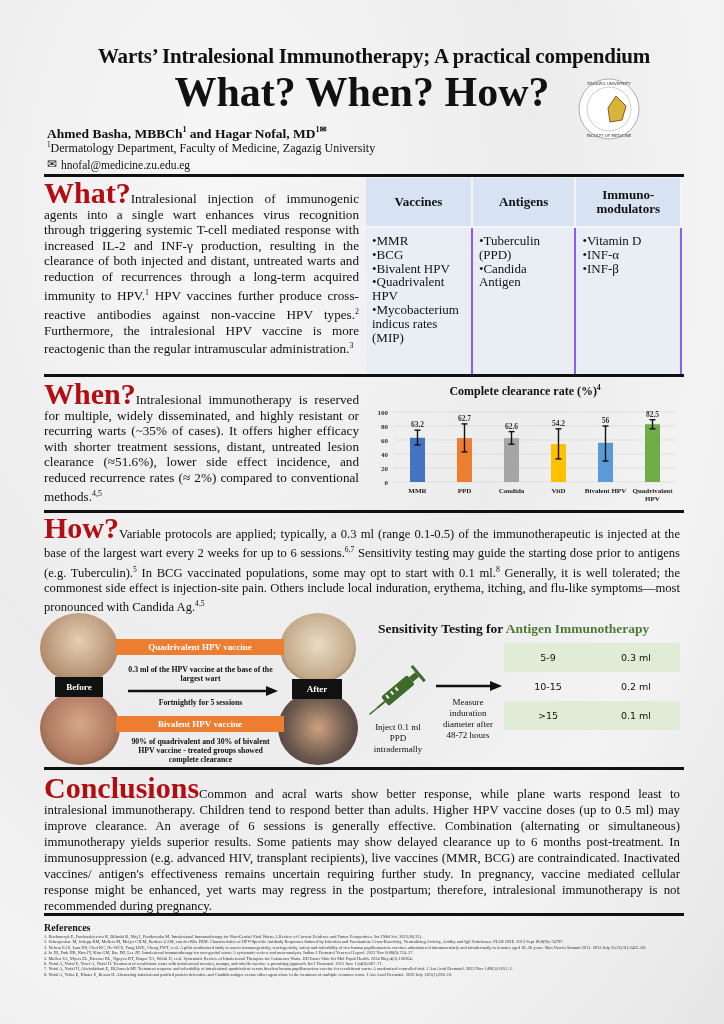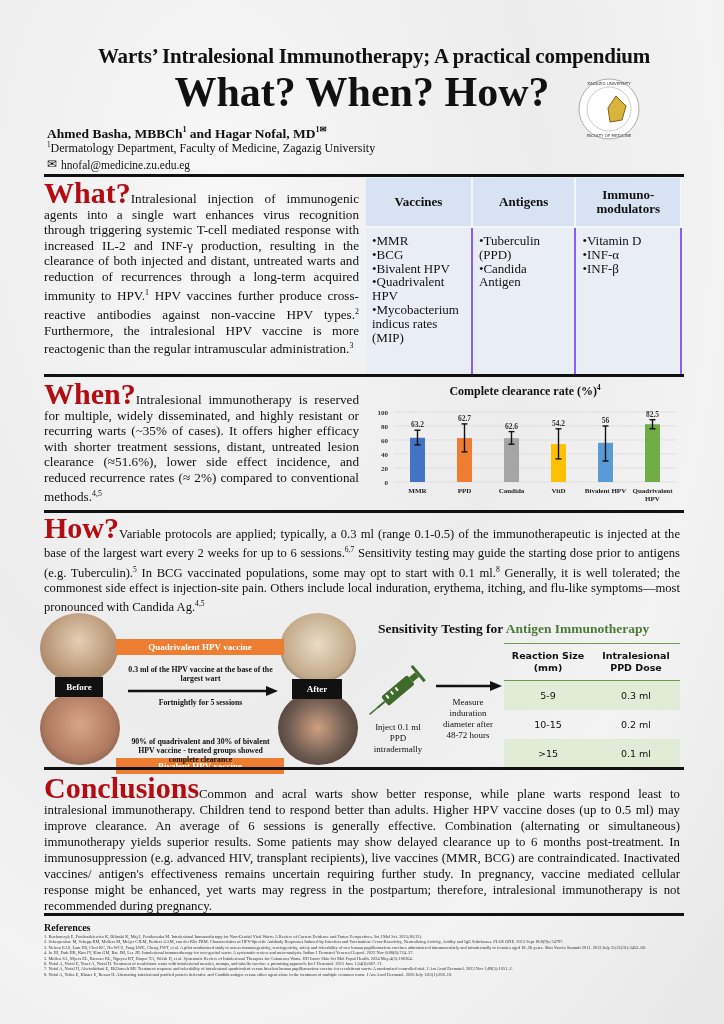--- a/index.html
+++ b/index.html
@@ -182,21 +182,21 @@
   <div class="circle" style="left:250px;top:78px;width:80px;height:74px;background:radial-gradient(circle at 50% 50%, #cfa080, #6d5a50 55%, #3a3030 100%);"></div>
   <div class="tag" style="left:264px;top:66px;width:50px;height:20px;line-height:20px;">After</div>
 
   <div class="banner" style="left:88px;top:26px;width:168px;height:16px;line-height:16px;">Quadrivalent HPV vaccine</div>
   <div class="smalltxt" style="left:100px;top:52px;width:145px;">0.3 ml of the HPV vaccine at the base of the largest wart</div>
   <svg style="position:absolute;left:100px;top:73px;" width="150" height="10">
     <line x1="0" y1="5" x2="140" y2="5" stroke="#111" stroke-width="2.5"></line>
     <polygon points="138,0 150,5 138,10" fill="#111"></polygon>
   </svg>
   <div class="smalltxt" style="left:100px;top:85px;width:145px;">Fortnightly for 5 sessions</div>
-  <div class="banner" style="left:88px;top:103px;width:168px;height:16px;line-height:16px;margin-top:42px;">Bivalent HPV vaccine</div>
+  <div class="banner" style="left:88px;top:103px;width:168px;height:16px;line-height:16px;">Bivalent HPV vaccine</div>
   <div class="smalltxt" style="left:100px;top:124px;width:145px;">90% of quadrivalent and 30% of bivalent HPV vaccine - treated groups showed complete clearance</div>
 </div>
 
 <div class="abs sens-title"><span>Sensitivity Testing for </span><span class="grn">Antigen Immunotherapy</span></div>
 <svg class="abs" style="left:366px;top:660px;" width="70" height="55" viewBox="0 0 70 55">
   <g transform="rotate(-40 35 28)" fill="#3f6b2a">
     <rect x="14" y="22" width="34" height="12" rx="2"></rect>
     <rect x="48" y="25" width="8" height="6"></rect>
     <rect x="56" y="18" width="3" height="20"></rect>
     <rect x="4" y="27" width="10" height="2"></rect>
@@ -207,24 +207,20 @@
   </g>
 </svg>
 <div class="abs" style="left:368px;top:722px;width:60px;text-align:center;font-size:9px;line-height:11px;">Inject 0.1 ml PPD intradermally</div>
 <svg class="abs" style="left:436px;top:681px;" width="66" height="10">
   <line x1="0" y1="5" x2="56" y2="5" stroke="#111" stroke-width="2.5"></line>
   <polygon points="54,0 66,5 54,10" fill="#111"></polygon>
 </svg>
 <div class="abs" style="left:436px;top:697px;width:64px;text-align:center;font-size:9px;line-height:11px;">Measure induration diameter after 48-72 hours</div>
 
 <div class="abs sens-table">
-  <div class="hrow">
-    <div class="c">Reaction Size (mm)</div>
-    <div class="c">Intralesional PPD Dose</div>
-  </div>
   <div class="row shade">
     <div class="c">5-9</div>
     <div class="c">0.3 ml</div>
   </div>
   <div class="row">
     <div class="c">10-15</div>
     <div class="c">0.2 ml</div>
   </div>
   <div class="row shade">
     <div class="c">&gt;15</div>

